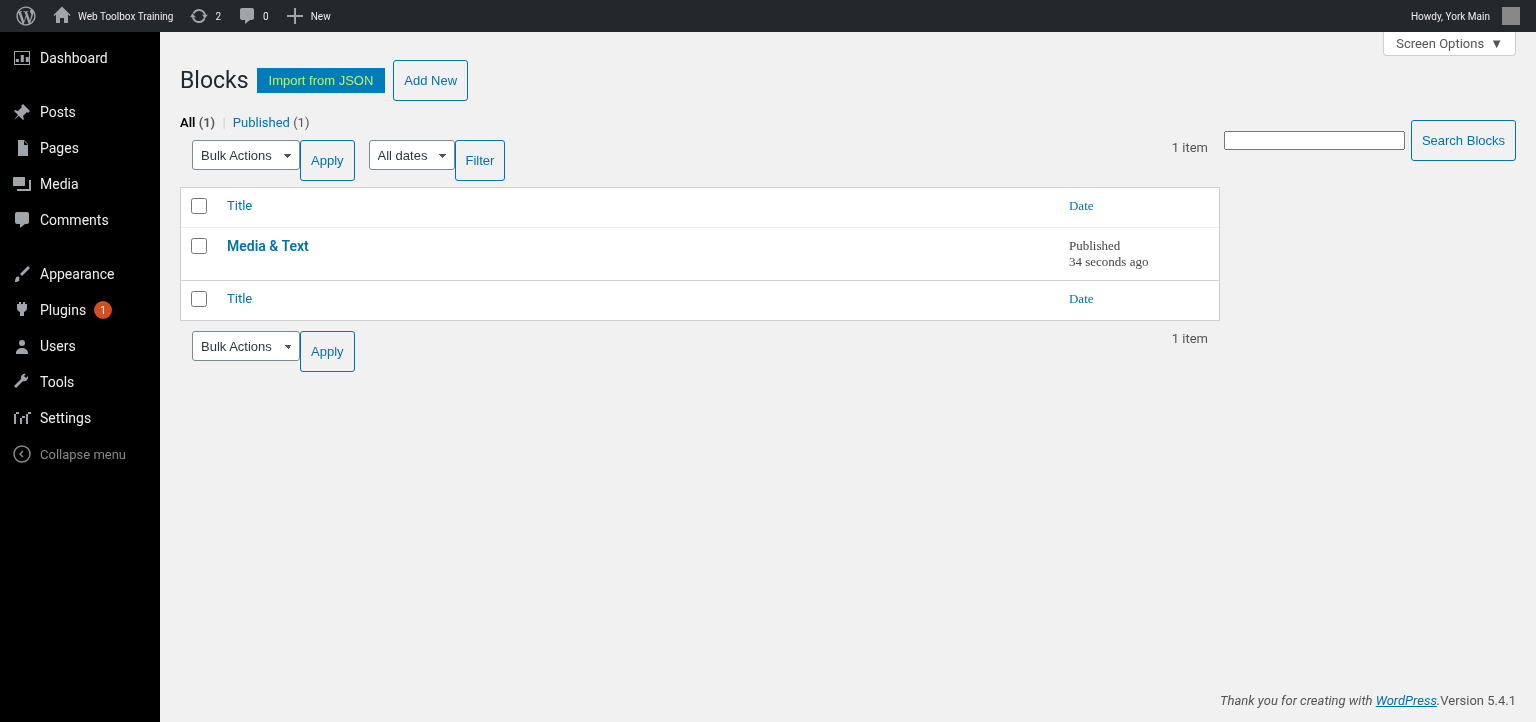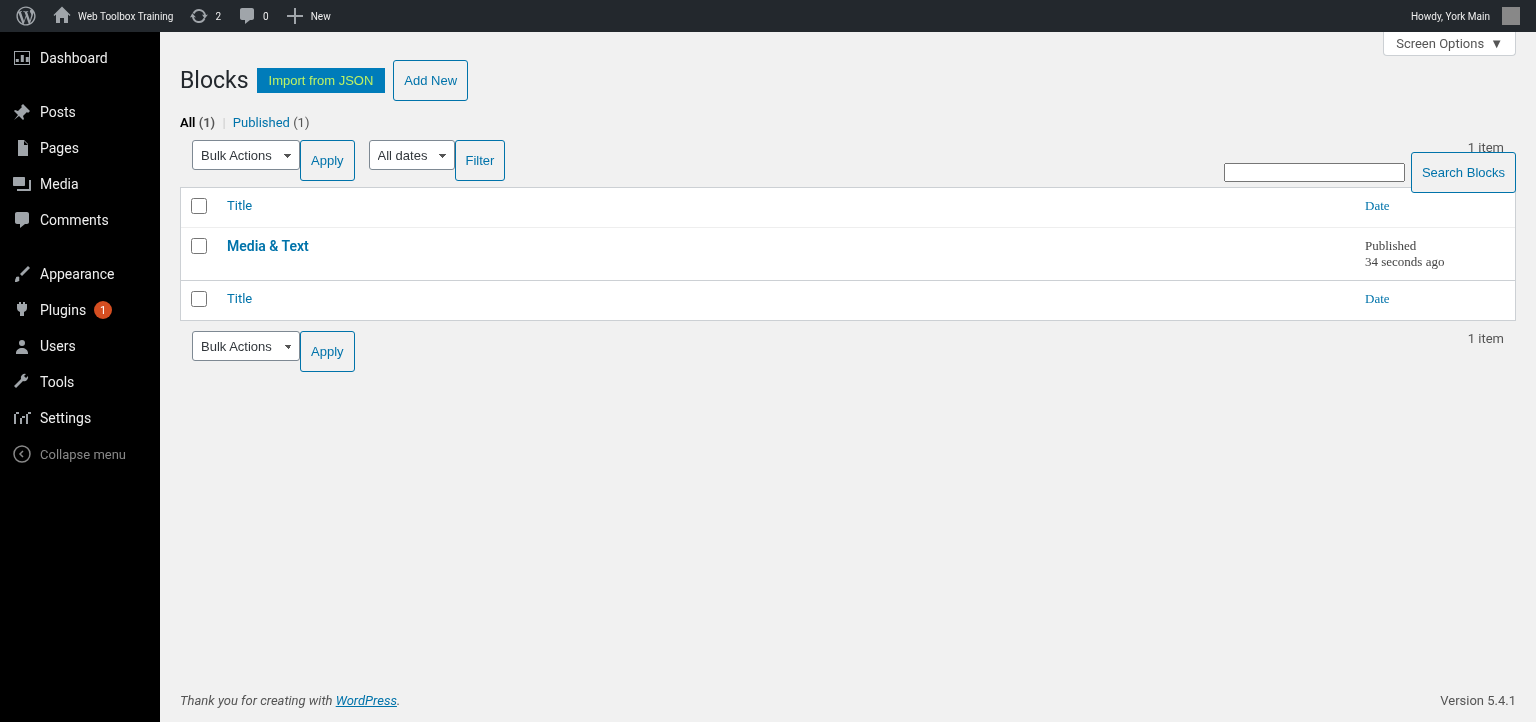--- a/index.html
+++ b/index.html
@@ -16,39 +16,39 @@
 
 .wrap { display: flex; min-height: calc(100vh - 32px); }
 .sidebar { width: 160px; background: #000000; color: #eee; padding-top: 8px; position: relative; }
 .sidebar .menu-item { display: flex; align-items: center; gap: 8px; padding: 8px 12px; cursor: pointer; color: #eee; font-size: 14px; }
 .sidebar .sep { height: 18px; }
 .sidebar .menu-icon { width: 20px; height: 20px; display: inline-flex; align-items: center; justify-content:center; fill: #a0a5aa; }
 .sidebar .badge { background: #d54e21; color: #fff; border-radius: 9px; min-width: 18px; height: 18px; font-size: 11px; display: inline-flex; align-items:center; justify-content:center; padding:0 5px;}
 .sidebar .collapse { color: #888; font-size: 13px; }
 
 
-.content { flex: 1; padding: 10px 20px 0 20px; position: relative; display:flex; flex-direction:column;}
+.content { flex: 1; padding: 10px 20px 0 20px; position: relative; display:flex; }
 .content-main { flex: 1; }
 .screen-options { position: absolute; top: 0; right: 20px; background: #fff; border: 1px solid #ccd0d4; border-top:none; padding: 4px 12px; font-size: 13px; cursor:pointer; color:#555; display:flex; align-items:center; gap:6px; border-radius:0 0 4px 4px;}
 .heading-row { display: flex; align-items: center; gap: 8px; padding-top: 18px; }
 .heading-row h1 { font-size: 23px; font-weight: 400; color: #23282d; }
 .btn-primary { background: #007cba; color: #bef264; border: none; padding: 5px 12px; font-size: 13px; cursor: pointer; }
 .btn-secondary { background: #f1f1f1; color: #0073aa; border: 1px solid #0073aa; padding: 12px 10px; font-size: 13px; cursor: pointer; border-radius:3px;}
 
 .subsub { margin: 14px 0 10px; font-size: 13px; }
 .subsub .current { color: #000; font-weight: 600; }
 .subsub a { color: #0073aa; }
 .subsub .count { color: #555; }
 .subsub .divider { color: #ccc; margin: 0 4px;}
 
 .tablenav { display: flex; margin: 6px 12px; }
 .tablenav select { border: 1px solid #7e8993; border-radius: 3px; padding: 0 26px 0 8px; height: 30px; background:#fff; font-size:13px; color:#32373c; appearance:none; background-image: linear-gradient(45deg, transparent 50%, #555 50%), linear-gradient(135deg, #555 50%, transparent 50%); background-position: right 11px top 13px, right 7px top 13px; background-size: 4px 4px, 4px 4px; background-repeat:no-repeat;}
 .item-count { margin-left:auto; color:#555; font-size:13px;}
 
-.search-area { position:absolute; right:20px; top:88px; display:flex; gap:6px; align-items:center;margin-top:32px;}
+.search-area { position:absolute; right:20px; top:88px; display:flex; gap:6px; align-items:center;}
 
 .list-table { width: 100%; border: 1px solid #ccd0d4; border-spacing:0; background: #fff; margin-top: 4px; font-size: 13px; }
 .list-table th, .list-table td { padding: 10px 10px; text-align:left; vertical-align:top;}
 .list-table thead th, .list-table tfoot th { font-weight:400; }
 .list-table thead th a, .list-table tfoot th a { color: #0073aa; }
 .list-table .check-col { width: 34px; text-align:center; }
 .list-table tbody tr { border-top: 1px solid #eee;}
 .list-table tbody tr td{ border-top: 1px solid #eee;}
 .list-table tfoot th { border-top: 1px solid #ccd0d4;}
 .list-table .row-title { color: #0073aa; font-weight: 600; font-size:14px;}

